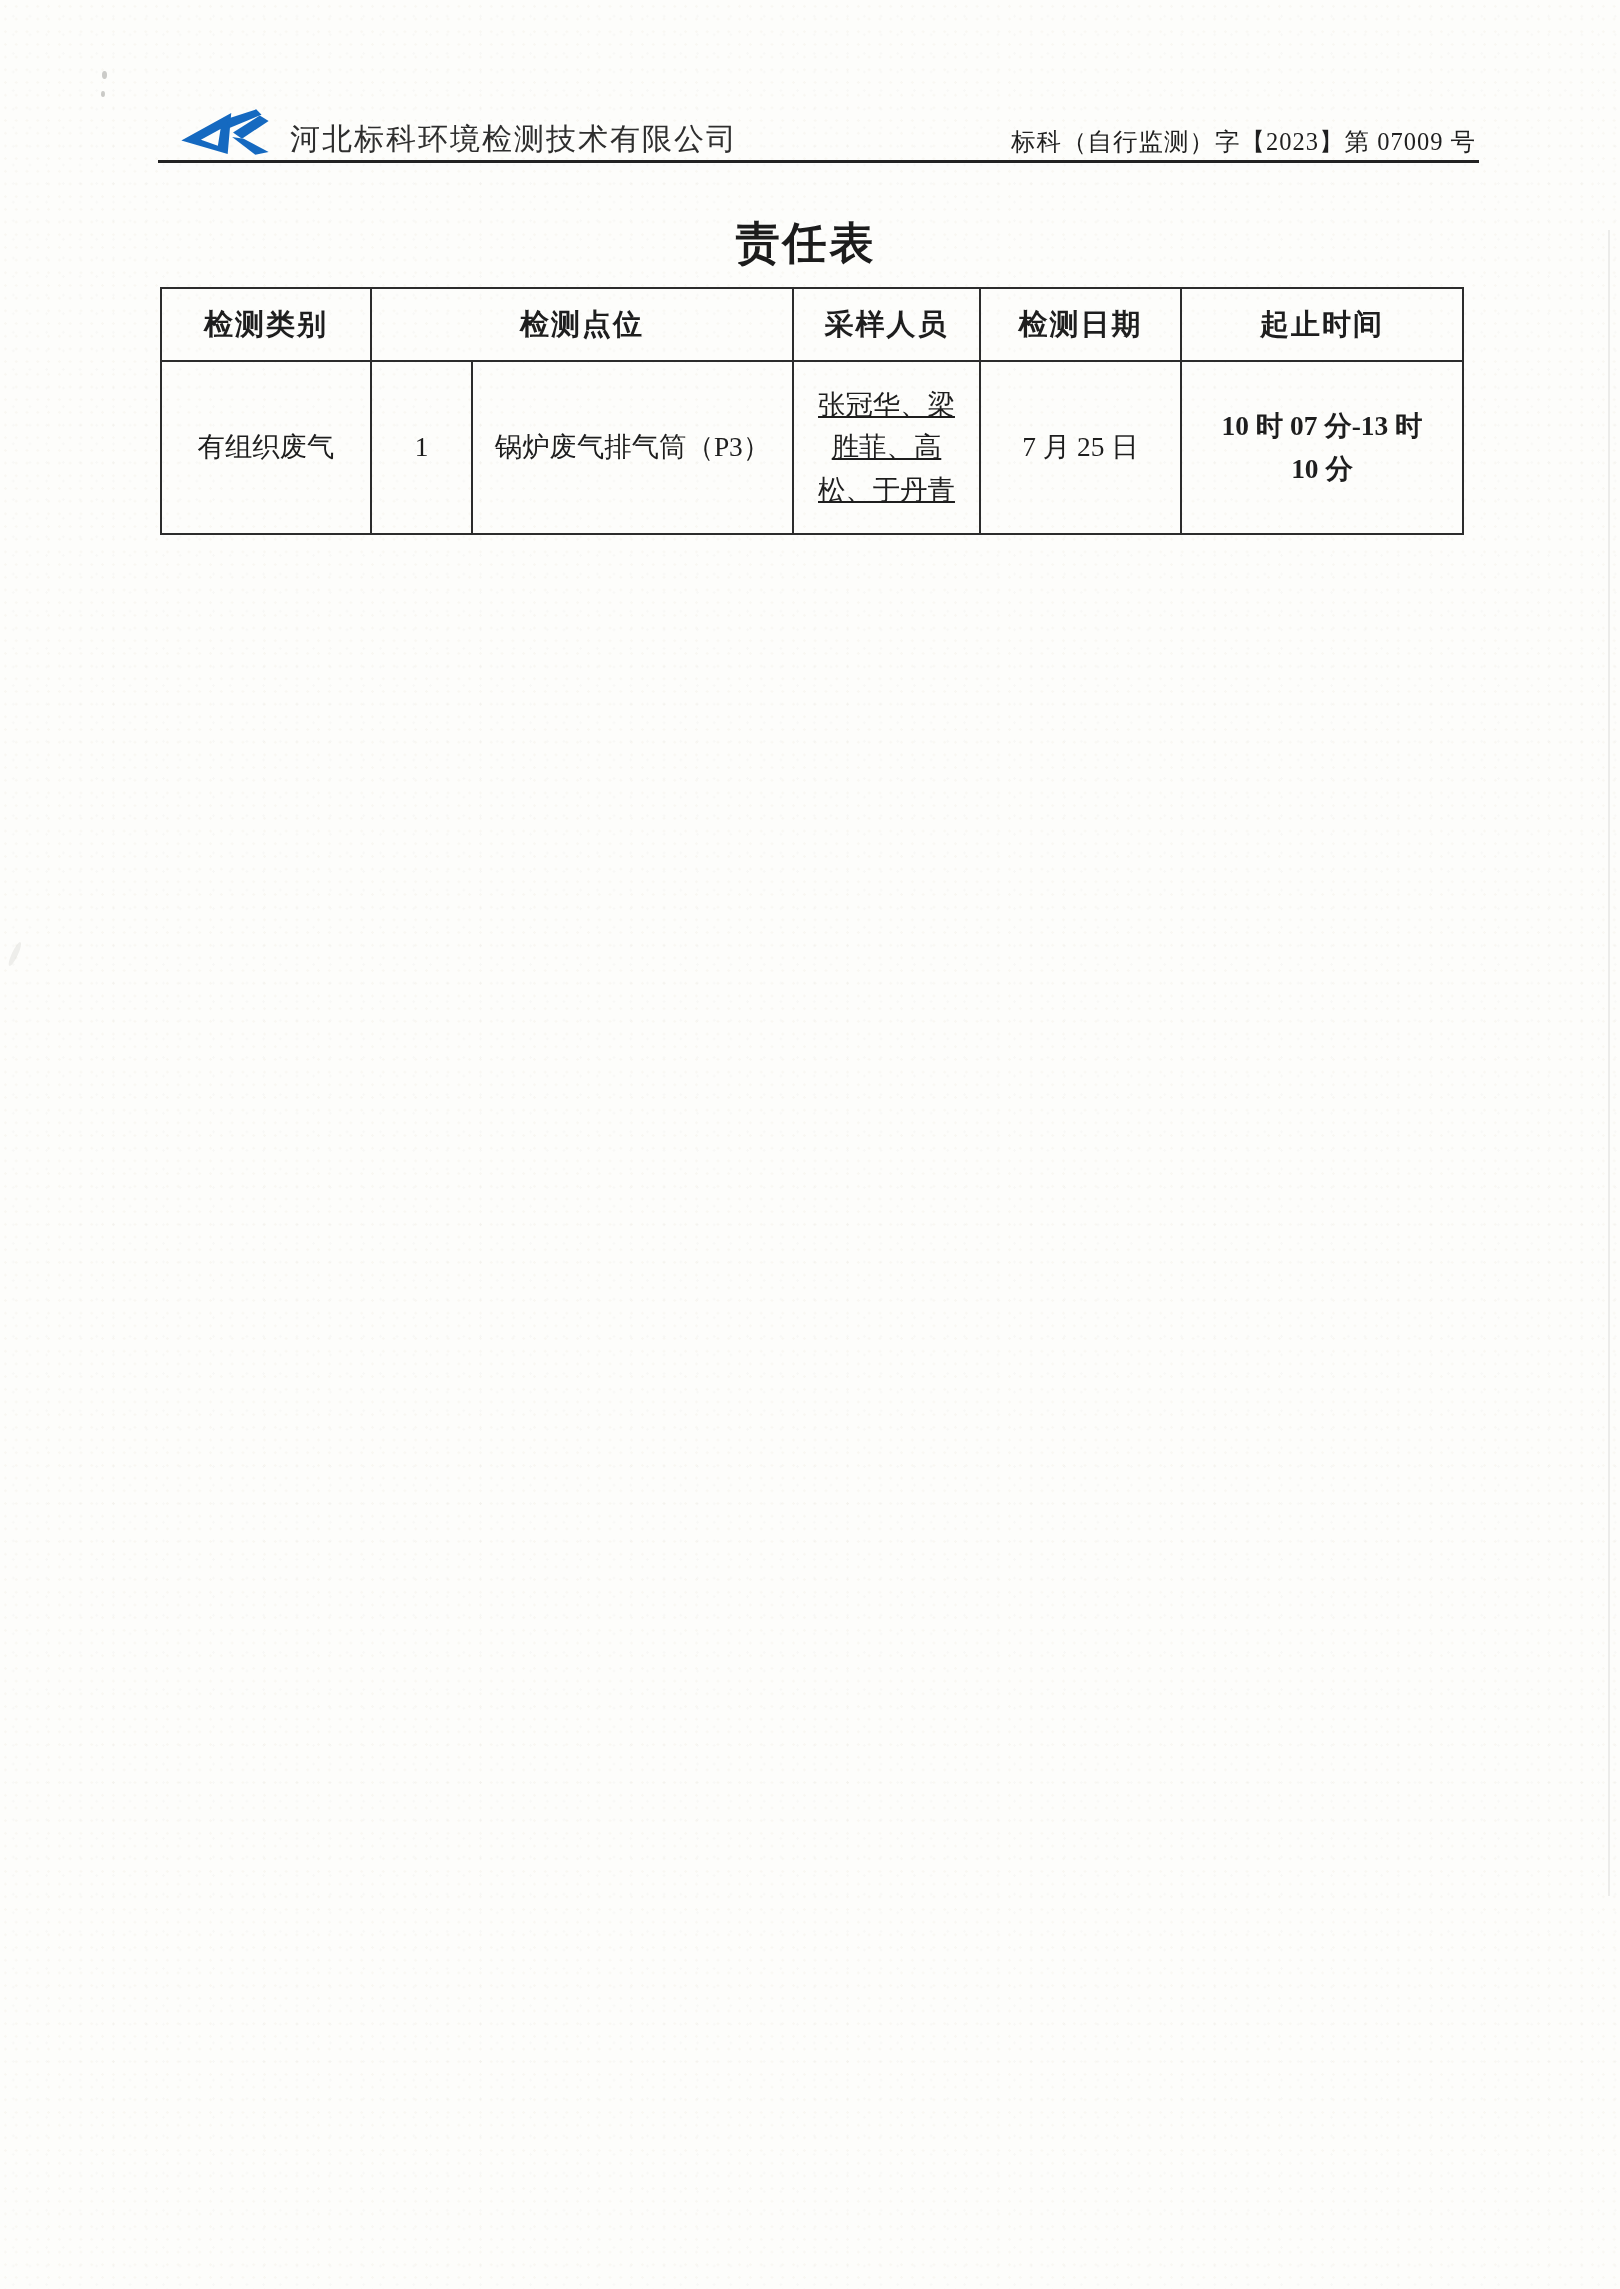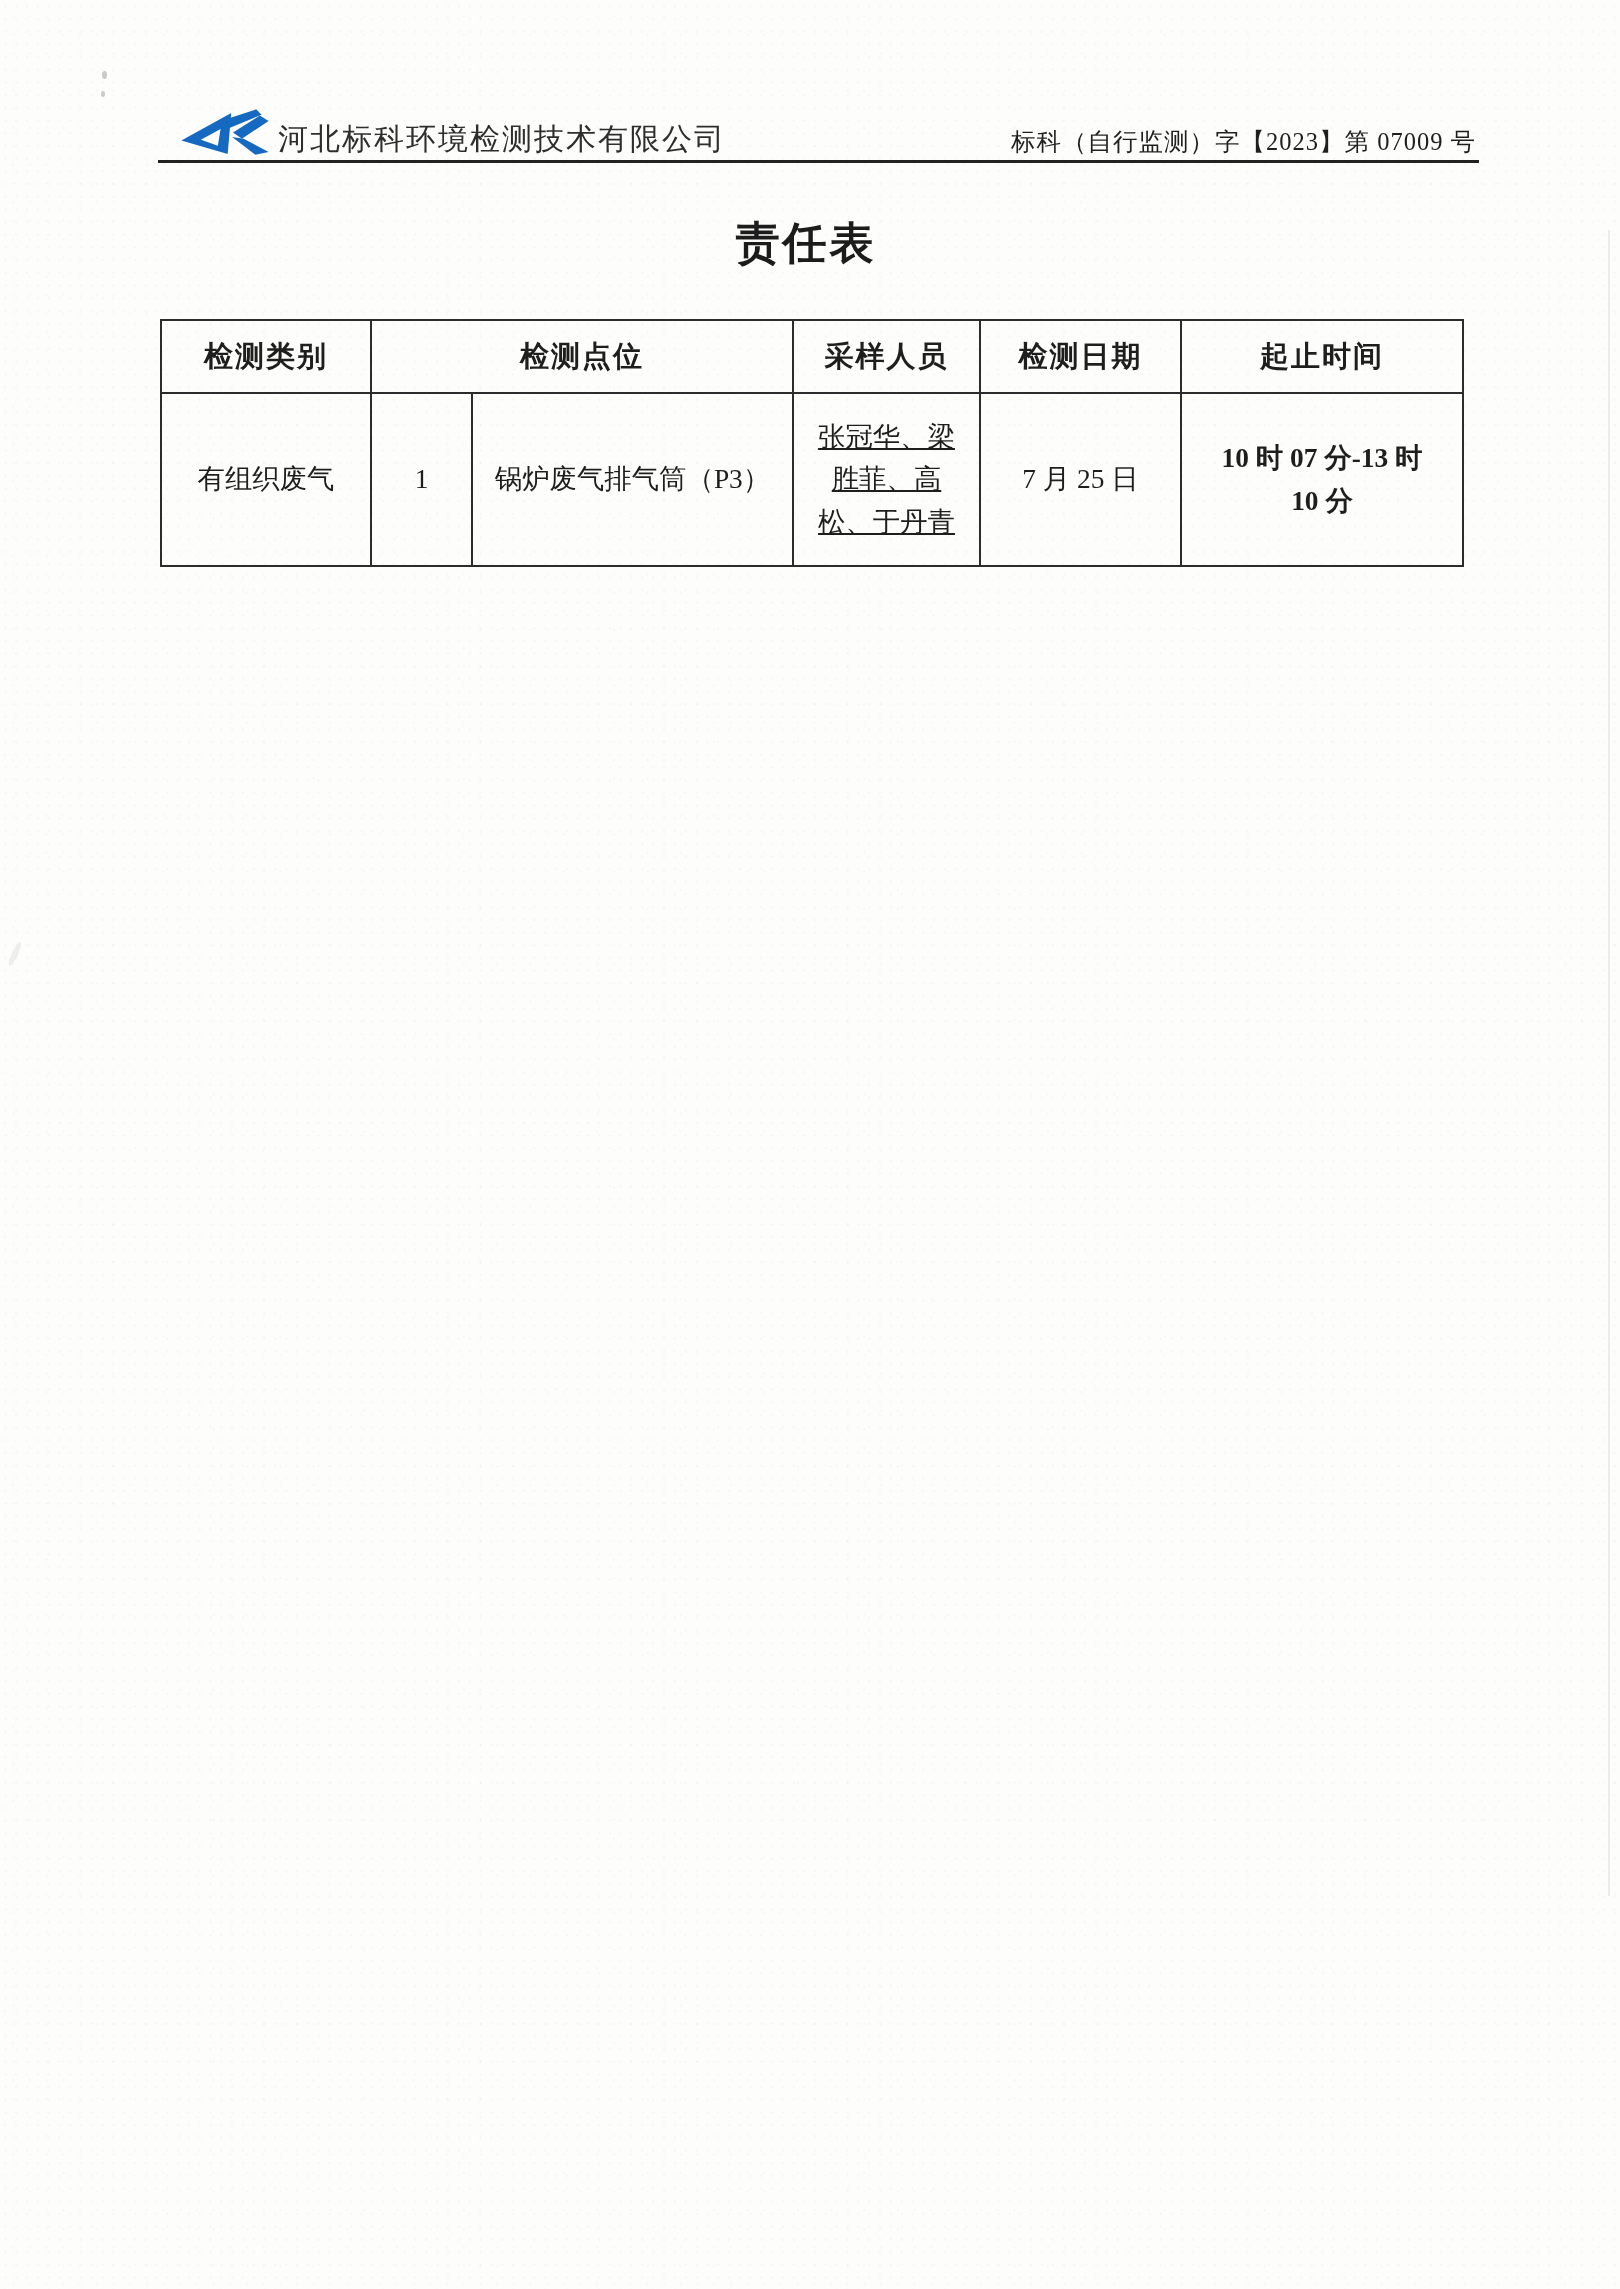--- a/index.html
+++ b/index.html
@@ -29,21 +29,21 @@
   }
   .logo {
     position: absolute;
     left: 176px;
     top: 108px;
     width: 98px;
     height: 49px;
   }
   .company-name {
     position: absolute;
-    left: 278px;
+    left: 290px;
     top: 119px;
     font-size: 30px;
     letter-spacing: 2px;
     color: #2e2e2e;
     white-space: nowrap;
   }
   .doc-number {
     position: absolute;
     right: 144px;
     top: 125px;
@@ -76,21 +76,20 @@
 
   
   table.resp-table {
     position: absolute;
     left: 160px;
     top: 287px;
     width: 1303px;
     border-collapse: collapse;
     table-layout: fixed;
     background: transparent;
-    margin-top: 32px;
   }
   table.resp-table th,
   table.resp-table td {
     border: 2px solid #2c2c2c;
     text-align: center;
     vertical-align: middle;
     color: #1e1e1e;
     overflow: hidden;
   }
   table.resp-table {

